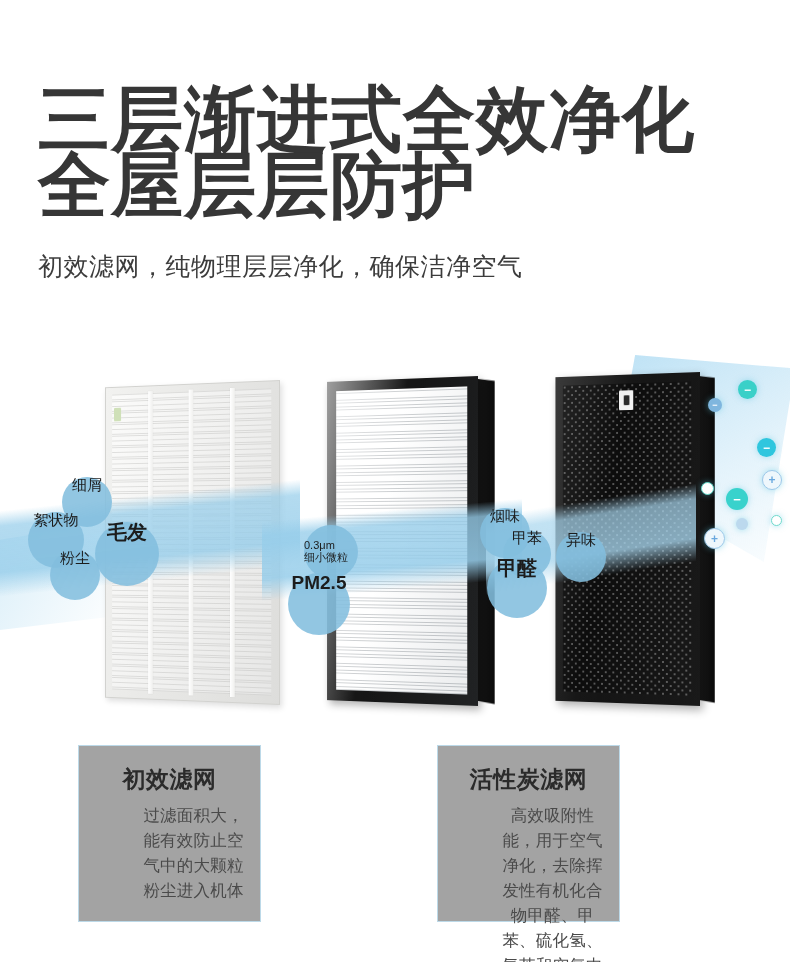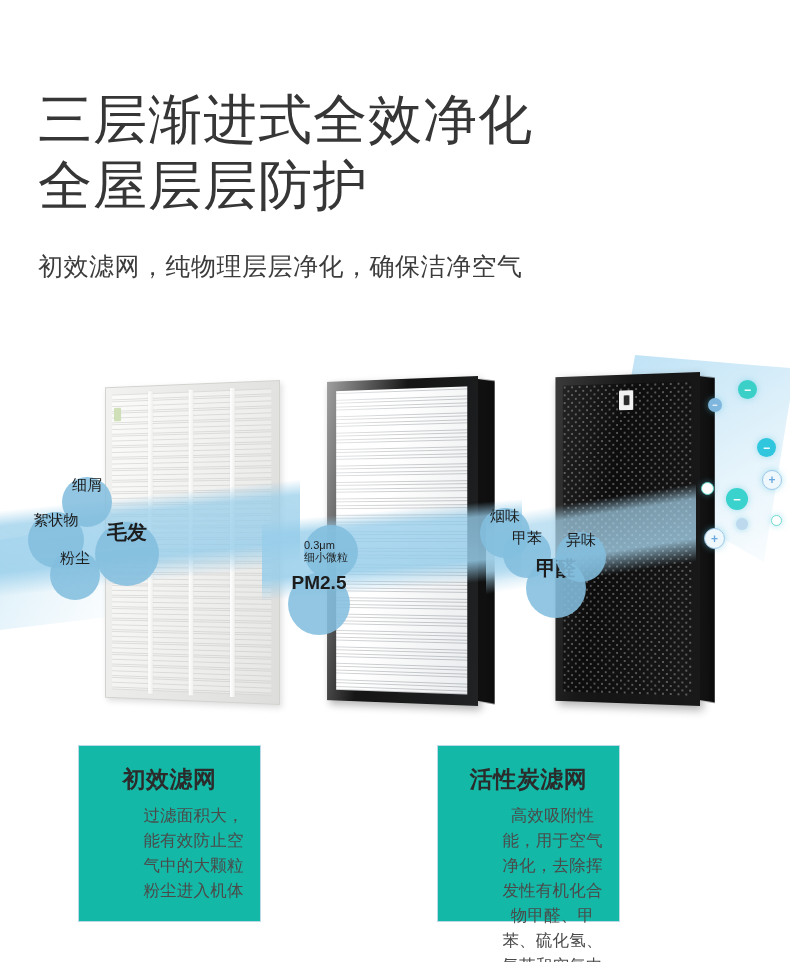--- a/index.html
+++ b/index.html
@@ -8,22 +8,22 @@
     background:#ffffff;
     font-family:"Liberation Sans","DejaVu Sans",sans-serif;
     overflow:hidden;
     position:relative;
   }
   #page{position:relative;width:790px;height:962px;overflow:hidden;}
 
   
   .headline{
     position:absolute;left:38px;top:86px;
-    font-size:54px;line-height:66px;
-    font-weight:400;color:#363636;letter-spacing:1px;
+    font-size:72px;line-height:66px;
+    font-weight:700;color:#363636;letter-spacing:1px;
     white-space:nowrap;
   }
   .headline .l2{display:block;}
   .subtitle{
     position:absolute;left:38px;top:250px;
     font-size:25px;color:#3c3c3c;letter-spacing:.5px;white-space:nowrap;
   }
 
   
   .stage{position:absolute;left:0;top:360px;width:790px;height:365px;}
@@ -161,21 +161,21 @@
     position:absolute;border-radius:50%;
     display:flex;align-items:center;justify-content:center;
     font-weight:700;line-height:1;
     box-shadow:0 0 6px rgba(90,200,225,.5);
   }
 
   
   .cards{position:absolute;left:0;top:745px;width:790px;height:190px;}
   .card{
     position:absolute;top:0;width:183px;height:177px;
-    background:#14b8a6;border:1px solid #bcd9e8;
+    background:#a3a3a3;border:1px solid #bcd9e8;
     box-sizing:border-box;
     padding:12px 10px 18px;
   }
   .c1{left:78px;}
   .c2{left:258px;}
   .c3{left:437px;}
   .card-title{
     font-size:23px;font-weight:700;color:#2b2b2b;text-align:center;
     margin:6px 0 8px;letter-spacing:.5px;white-space:nowrap;
   }
@@ -251,21 +251,21 @@
     <div class="bub lg" style="left:288px;top:213px;width:62px;height:62px;font-size:19px;">
       <span>PM2.5</span>
     </div>
 
     <div class="bub md" style="left:480px;top:148px;width:50px;height:50px;">
       <span>烟味</span>
     </div>
     <div class="bub md" style="left:503px;top:170px;width:48px;height:48px;">
       <span>甲苯</span>
     </div>
-    <div class="bub lg" style="left:526px;top:198px;width:60px;height:60px;">
+    <div class="bub lg" style="left:487px;top:198px;width:60px;height:60px;">
       <span>甲醛</span>
     </div>
     <div class="bub md" style="left:556px;top:172px;width:50px;height:50px;">
       <span>异味</span>
     </div>
 
     <div class="ion" style="left:738px;top:20px;width:19px;height:19px;background:#3ad0c8;color:#fff;font-size:12px;">
       <span>−</span>
     </div>
     <div class="ion" style="left:708px;top:38px;width:14px;height:14px;background:#7fb6de;color:#fff;font-size:9px;">

